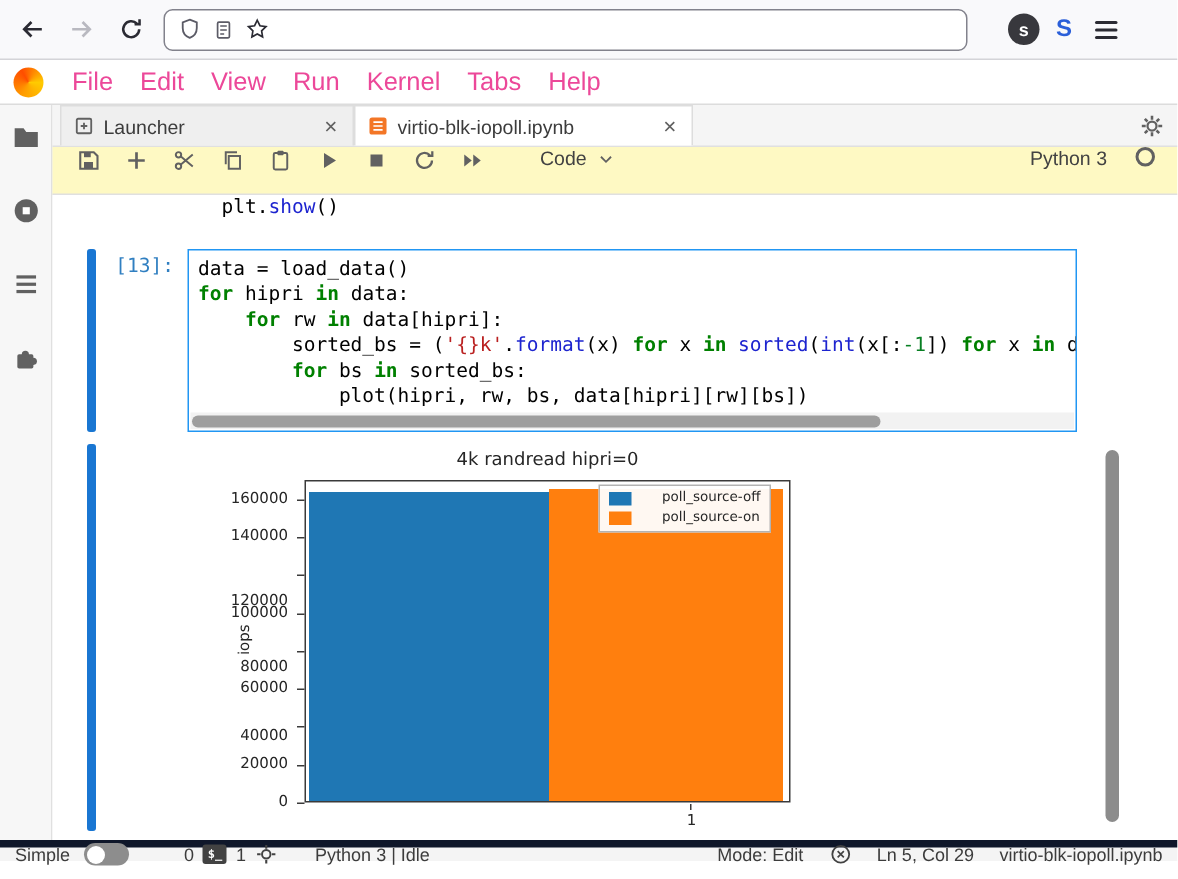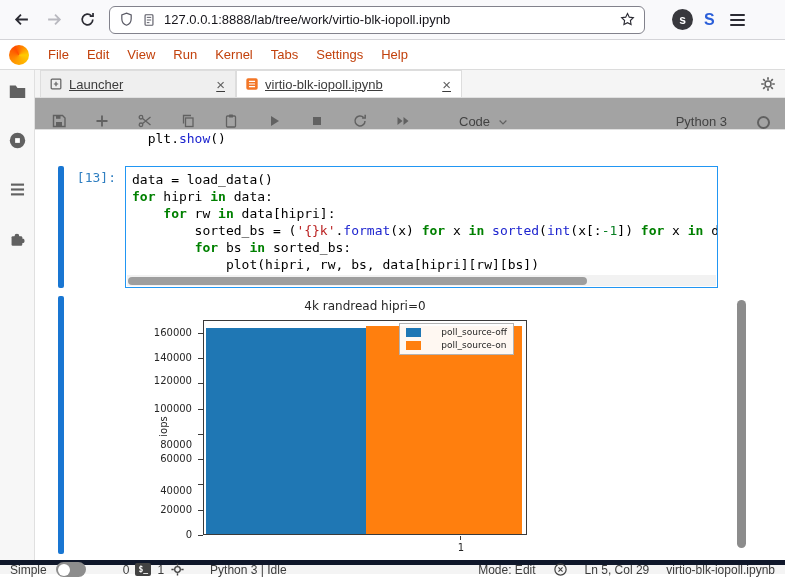--- a/index.html
+++ b/index.html
@@ -20,47 +20,47 @@
   .badge-blue { color:#2b5fd9; font-size:16px; font-weight:bold; }
   .hamburger { display:flex; flex-direction:column; gap:3px; margin-left:4px; }
   .hamburger span { width:15px; height:2px; background:#2b2b33; border-radius:1px; }
 
   
   .menubar { height:30px; background:#fff; border-bottom:1px solid #dcdcdc;
              display:flex; align-items:center; padding:0 6px; }
   .app-logo { width:20px; height:20px; border-radius:50%; background:#ff7a00;
               background:conic-gradient(from 210deg,#ff9a00,#ff4d00,#ffcb00,#ff9a00);
               margin:0 10px 0 3px; flex:0 0 auto; }
-  .menu-item { padding:0 9px; font-size:13px; color:#c2410c; line-height:30px; cursor:default; }
+  .menu-item { padding:0 9px; font-size:17px; color:#ec4899; line-height:30px; cursor:default; }
 
   
   .main { height:490px; display:flex; }
   .sidebar { width:35px; background:#f7f7f7; border-right:1px solid #e0e0e0;
              display:flex; flex-direction:column; align-items:center; padding-top:12px; gap:30px; }
   .side-icon svg { width:19px; height:19px; display:block; }
   .panel { flex:1; display:flex; flex-direction:column; min-width:0; }
 
   
   .tabbar { height:28px; background:#f5f5f5; border-bottom:1px solid #e0e0e0;
             display:flex; align-items:flex-end; padding-left:5px; }
   .tab { height:27px; display:flex; align-items:center; gap:6px; padding:0 8px;
          border:1px solid #ddd; border-bottom:none; background:#efefef;
-         font-size:13px; color:#3c3c3c;text-decoration:underline; }
+         font-size:13px; color:#3c3c3c; }
   .tab.active { background:#fff; }
   .tab-launcher { width:196px; }
   .tab-notebook { width:226px; }
   .tab-label { flex:1; white-space:nowrap; overflow:hidden; }
   .tab-close { font-size:15px; color:#616161; padding:0 2px; }
   .tab-icon svg { width:14px; height:14px; display:block; }
   .tabbar-gear { margin-left:auto; margin-right:9px; align-self:center; }
   .tabbar-gear svg { width:16px; height:16px; display:block; }
 
   
-  .toolbar { height:32px; background:#a3a3a3; border-bottom:1px solid #e0e0e0;
-             display:flex; align-items:flex-end; padding:0 15px; gap:26px; }
+  .toolbar { height:32px; background:#fef9c3; border-bottom:1px solid #e0e0e0;
+             display:flex; align-items:flex-start; padding:0 15px; gap:15px; }
   .tbtn { width:17px; height:17px; display:flex; align-items:center; justify-content:center; }
   .tbtn svg { width:16px; height:16px; display:block; }
   .cell-type { display:flex; align-items:center; gap:7px; margin-left:22px;
                font-size:13px; color:#424242; }
   .cell-type svg { width:12px; height:12px; }
   .tb-spacer { flex:1; }
   .kernel-name { font-size:13px; color:#424242; margin-right:4px; }
   .kernel-circle { width:13px; height:13px; border:2px solid #616161; border-radius:50%; }
 
   
@@ -140,21 +140,20 @@
       </svg>
   </span>
   <div class="urlbar">
     <svg viewBox="0 0 16 16" width="15" height="15">
         <path d="M8 1.2l5 1.9v4c0 3.4-2.1 5.9-5 7-2.9-1.1-5-3.6-5-7v-4z" fill="none" stroke="#5b5b66" stroke-width="1.3"></path>
       </svg>
     <svg viewBox="0 0 16 16" width="14" height="14">
         <rect x="3.5" y="2" width="9" height="12" rx="1" fill="none" stroke="#5b5b66" stroke-width="1.3"></rect>
         <path d="M5.5 5h5M5.5 8h5M5.5 11h3" stroke="#5b5b66" stroke-width="1.1"></path>
       </svg>
-    <span class="url-text">127.0.0.1:8888/lab/tree/work/virtio-blk-iopoll.ipynb</span>
     <svg viewBox="0 0 16 16" width="15" height="15">
         <path d="M8 1.6l1.9 3.9 4.3.6-3.1 3 .7 4.3L8 11.4l-3.8 2 .7-4.3-3.1-3 4.3-.6z" fill="none" stroke="#2b2b33" stroke-width="1.2"></path>
       </svg>
   </div>
   <span class="badge-dark">s</span>
   <span class="badge-blue">S</span>
   <span class="hamburger">
       <span></span>
       <span></span>
       <span></span>
@@ -163,21 +162,20 @@
 
 <div class="menubar">
   <span class="app-logo"></span>
   <div style="display:flex" id="menu-items">
       <div class="menu-item">File</div>
       <div class="menu-item">Edit</div>
       <div class="menu-item">View</div>
       <div class="menu-item">Run</div>
       <div class="menu-item">Kernel</div>
       <div class="menu-item">Tabs</div>
-      <div class="menu-item">Settings</div>
       <div class="menu-item">Help</div>
     </div>
 </div>
 
 <div class="main">
   <div class="sidebar">
     <span class="side-icon">
       <svg viewBox="0 0 16 16">
           <path d="M1.5 3h5l1.5 2h6.5v8.5h-13z" fill="#616161"></path>
         </svg>
@@ -321,21 +319,21 @@
         <div class="figure" id="figure">
           <div class="fig-title">4k randread hipri=0</div>
           <div class="ylabel">iops</div>
           <div class="yticks" id="yticks">
               <span class="ytick-label" style="top: 209px;">0</span>
               <span class="ytick-label" style="top: 183.706px;">20000</span>
               <span class="ytick-label" style="top: 165px;">40000</span>
               <span class="ytick-label" style="top: 133.118px;">60000</span>
               <span class="ytick-label" style="top: 119px;">80000</span>
               <span class="ytick-label" style="top: 82.5294px;">100000</span>
-              <span class="ytick-label" style="top: 55px;">120000</span>
+              <span class="ytick-label" style="top: 75px;">120000</span>
               <span class="ytick-label" style="top: 31.9412px;">140000</span>
               <span class="ytick-label" style="top: 6.64706px;">160000</span>
             </div>
           <div class="plot" id="plot">
             <div id="bars">
                 <div class="bar" style="left: 2px; width: 160px; height: 206px; background: rgb(31, 119, 180);"></div>
                 <div class="bar" style="left: 162px; width: 156px; height: 208px; background: rgb(255, 127, 14);"></div>
               </div>
             <div class="legend" id="legend">
                 <div class="legend-row">

